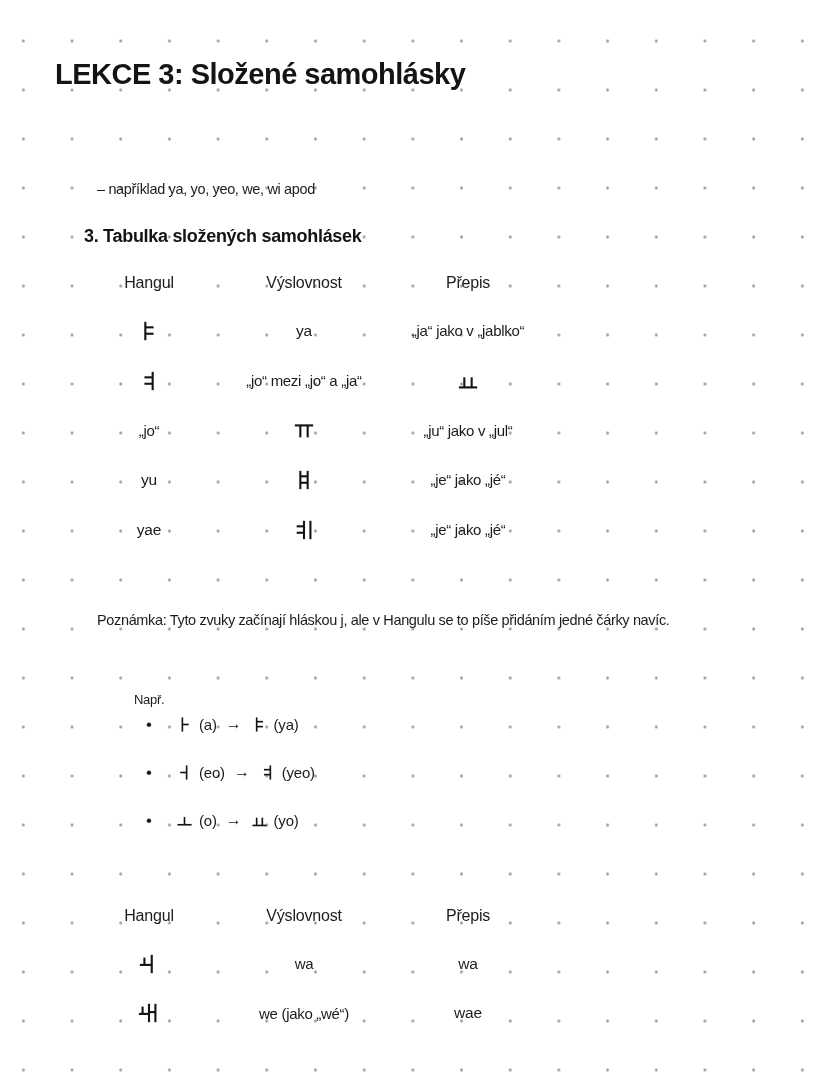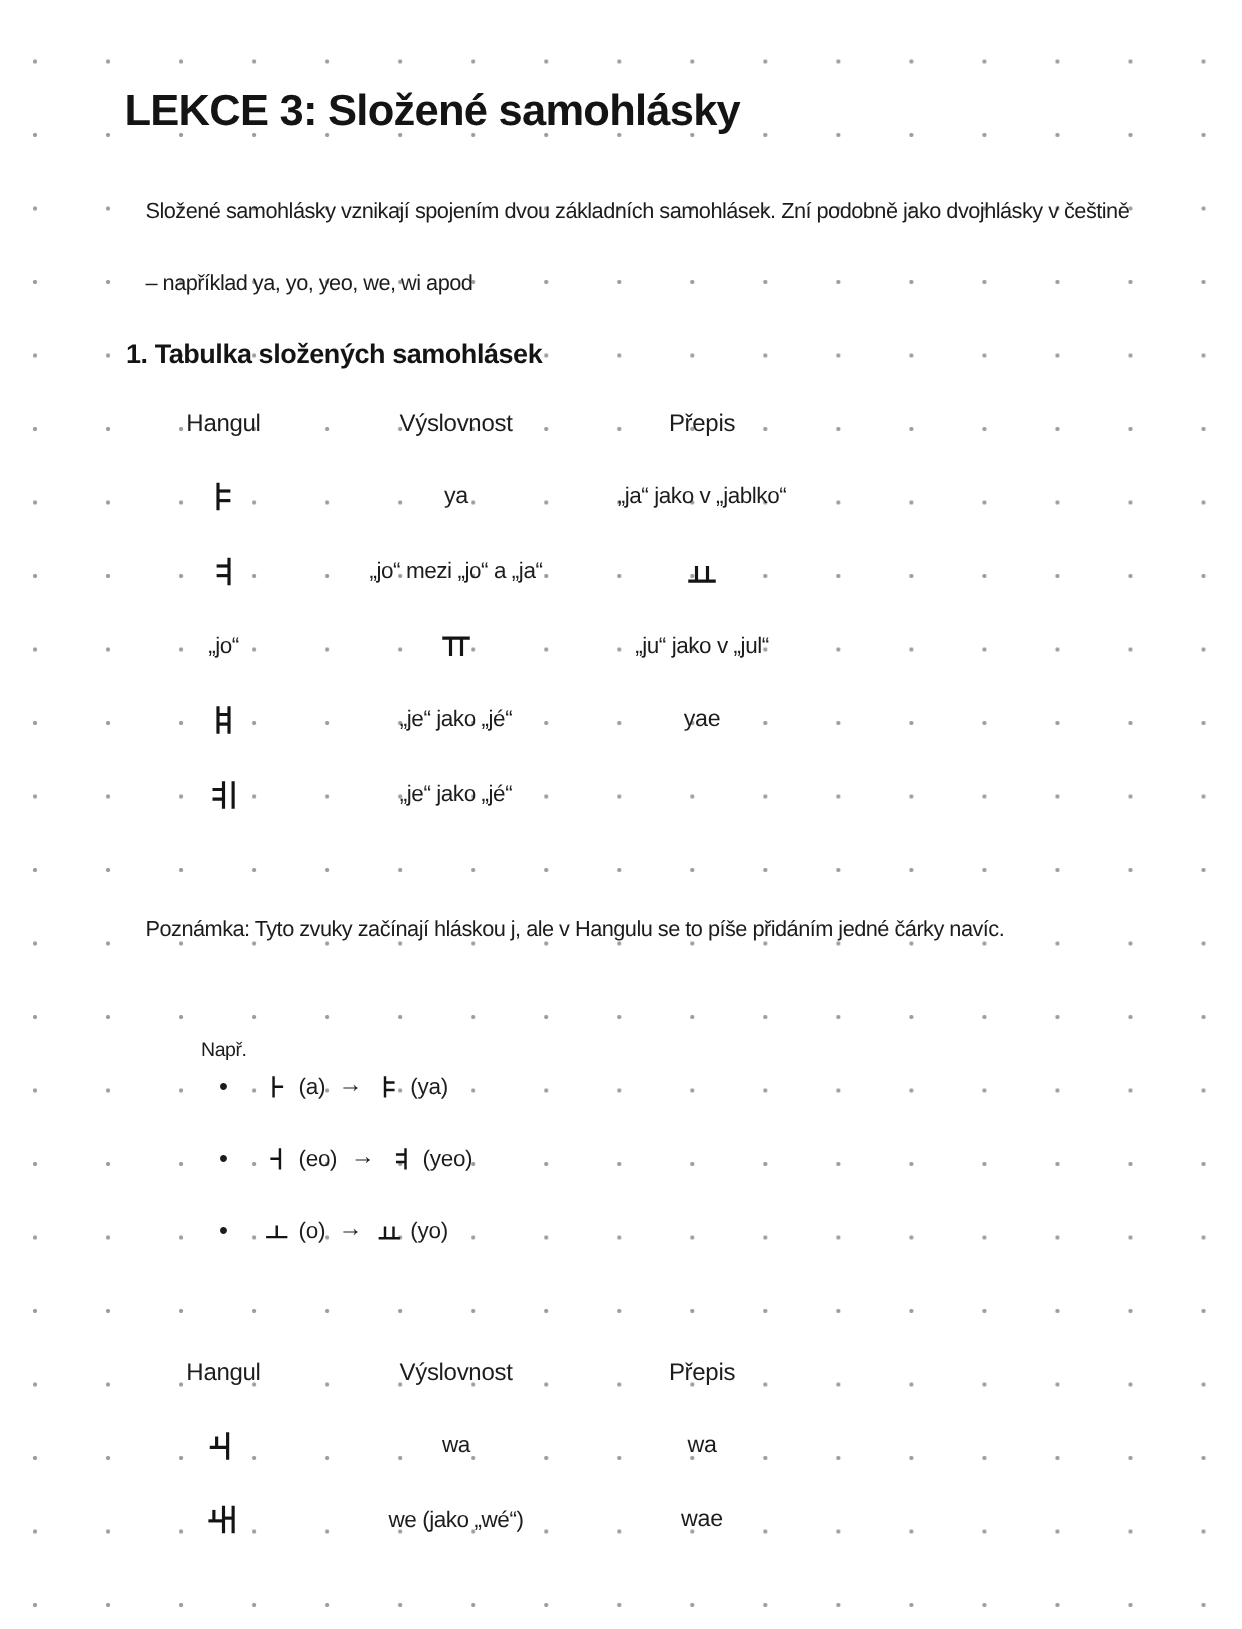--- a/index.html
+++ b/index.html
@@ -10,21 +10,21 @@
     background-image:radial-gradient(circle,#9e9e9e 1.1px,rgba(0,0,0,0) 1.7px);
     background-size:48.7px 49px;
     background-position:-1px 16.5px;
     font-family:"Liberation Sans",sans-serif;
     color:#1c1c1c;
     overflow:hidden;
   }
   .abs{position:absolute;margin:0;white-space:nowrap;}
   .title{
     left:55px;top:58px;
-    font-size:29px;font-weight:700;letter-spacing:-0.5px;color:#141414;margin-left:28px;
+    font-size:29px;font-weight:700;letter-spacing:-0.5px;color:#141414;
   }
   .body-text{font-size:14.5px;letter-spacing:-0.35px;}
   .l1{left:97px;top:133px;}
   .l2{left:97px;top:181px;}
   .note{left:97px;top:612px;}
   .h2{font-size:18px;font-weight:700;letter-spacing:-0.3px;color:#141414;}
   .s1{left:84px;top:226px;}
   .s2{left:84px;top:847px;}
   .ex-label{left:134px;top:692px;font-size:13px;letter-spacing:-0.3px;}
   .vtable{
@@ -47,24 +47,23 @@
   .jamo-sm svg{width:17px;height:17px;}
   .arrow{font-size:16px;padding:0 3px;}
 </style>
 </head>
 <body>
 
 <div class="page">
 
   <h1 class="abs title">LEKCE 3: Složené samohlásky</h1>
 
-  <p class="abs body-text l1">Složené samohlásky vznikají spojením dvou základních samohlásek. Zní podobně jako dvojhlásky v češtině</p>
   <p class="abs body-text l2">– například ya, yo, yeo, we, wi apod</p>
 
-  <h2 class="abs h2 s1">1. Tabulka složených samohlásek</h2>
+  <h2 class="abs h2 s1">3. Tabulka složených samohlásek</h2>
 
   <div class="vtable t1">
     <div class="cell th">Hangul</div>
     <div class="cell th">Výslovnost</div>
     <div class="cell th">Přepis</div>
 
     <div class="cell jamo jamo-lg">
         <svg viewBox="0 0 24 24">
           <line x1="8" y1="2" x2="8" y2="22" stroke="currentColor" stroke-width="2.3" stroke-linecap="butt"></line>
           <line x1="8" y1="8" x2="17" y2="8" stroke="currentColor" stroke-width="2.3" stroke-linecap="butt"></line>
@@ -93,20 +92,21 @@
     <div class="cell pron">„jo“</div>
 
     <div class="cell jamo jamo-lg">
         <svg viewBox="0 0 24 24">
           <line x1="2" y1="7" x2="22" y2="7" stroke="currentColor" stroke-width="2.3" stroke-linecap="butt"></line>
           <line x1="8" y1="7" x2="8" y2="20" stroke="currentColor" stroke-width="2.3" stroke-linecap="butt"></line>
           <line x1="16" y1="7" x2="16" y2="20" stroke="currentColor" stroke-width="2.3" stroke-linecap="butt"></line>
         </svg>
       </div>
     <div class="cell pron">„ju“ jako v „jul“</div>
+    <div class="cell trans">yu</div>
 
     <div class="cell jamo jamo-lg">
         <svg viewBox="0 0 24 24">
           <line x1="8" y1="2" x2="8" y2="22" stroke="currentColor" stroke-width="2.3" stroke-linecap="butt"></line>
           <line x1="16" y1="2" x2="16" y2="22" stroke="currentColor" stroke-width="2.3" stroke-linecap="butt"></line>
           <line x1="8" y1="8" x2="16" y2="8" stroke="currentColor" stroke-width="2.3" stroke-linecap="butt"></line>
           <line x1="8" y1="15" x2="16" y2="15" stroke="currentColor" stroke-width="2.3" stroke-linecap="butt"></line>
         </svg>
       </div>
     <div class="cell pron">„je“ jako „jé“</div>

